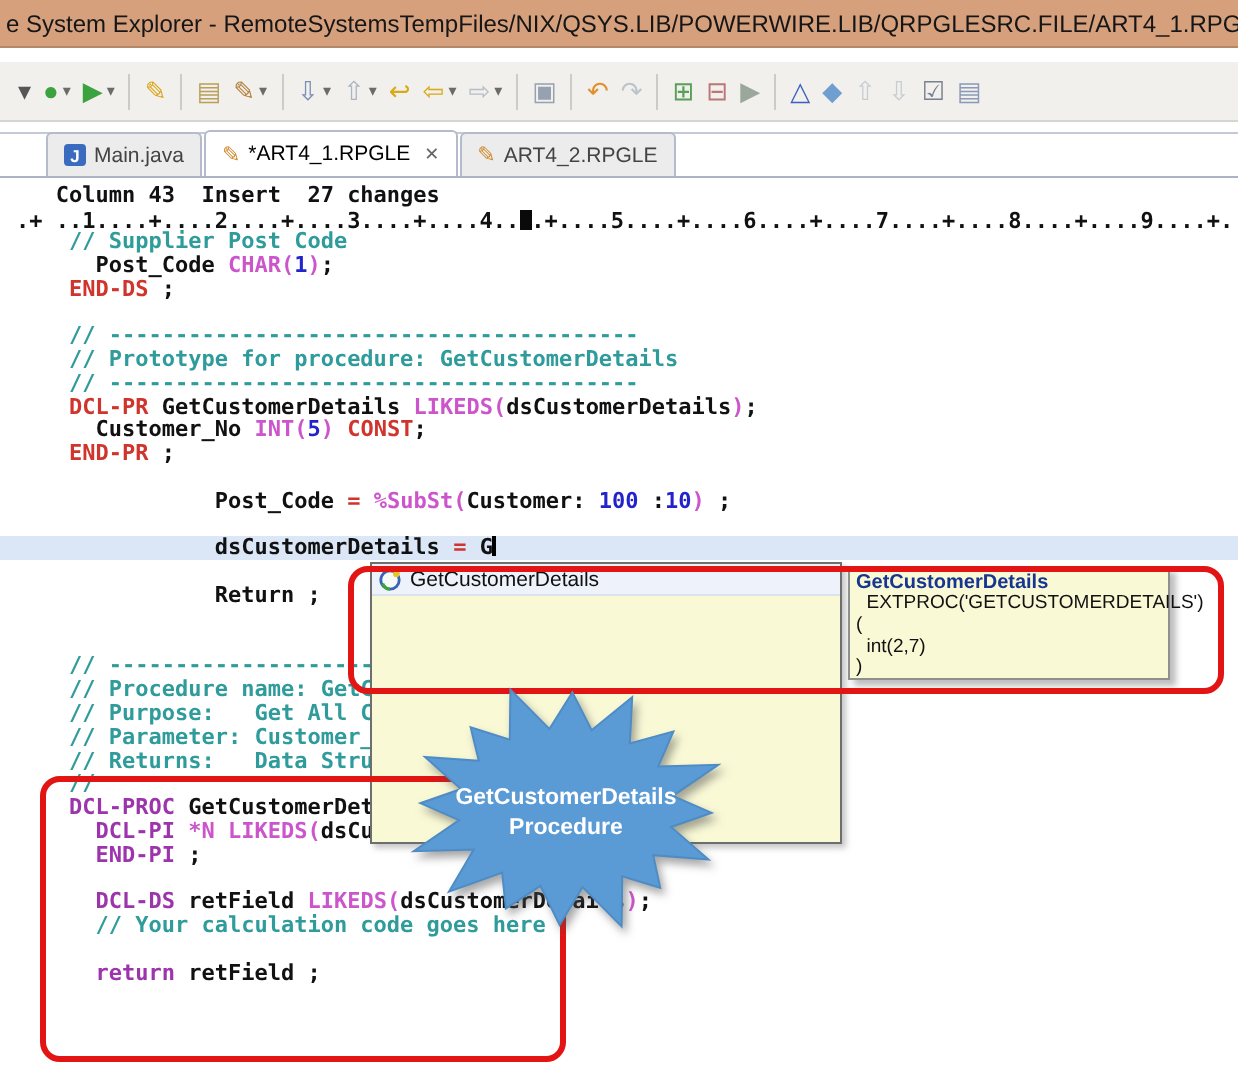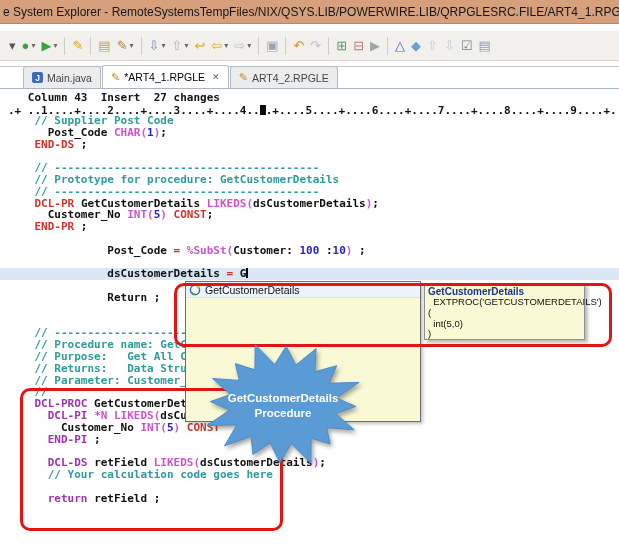--- a/index.html
+++ b/index.html
@@ -189,26 +189,25 @@
       <div class="cline"><span class="tok-t">               </span><span class="tok-b">Post_Code</span><span class="tok-t"> </span><span class="tok-o">=</span><span class="tok-t"> </span><span class="tok-k">%SubSt(</span><span class="tok-b">Customer</span><span class="tok-t">: </span><span class="tok-n">100</span><span class="tok-t"> :</span><span class="tok-n">10</span><span class="tok-k">)</span><span class="tok-t"> ;</span></div>
       <div class="cline"></div>
       <div class="cline hl"><span class="tok-t">               </span><span class="tok-b">dsCustomerDetails</span><span class="tok-t"> </span><span class="tok-o">=</span><span class="tok-t"> </span><span class="tok-b">G</span><span class="caret"></span></div>
       <div class="cline"></div>
       <div class="cline"><span class="tok-t">               </span><span class="tok-b">Return</span><span class="tok-t"> ;</span></div>
       <div class="cline"></div>
       <div class="cline"></div>
       <div class="cline"><span class="tok-c">    // ----------------------------------------</span></div>
       <div class="cline"><span class="tok-c">    // Procedure name: GetCusto</span></div>
       <div class="cline"><span class="tok-c">    // Purpose:   Get All C</span></div>
+      <div class="cline"><span class="tok-c">    // Parameter: Customer_</span></div>
       <div class="cline"><span class="tok-c">    // Returns:   Data Stru</span></div>
-      <div class="cline"><span class="tok-c">    // Parameter: Customer_</span></div>
       <div class="cline"><span class="tok-c">    //</span></div>
       <div class="cline"><span class="tok-t">    </span><span class="tok-p">DCL-PROC</span><span class="tok-t"> </span><span class="tok-b">GetCustomerDetails</span></div>
       <div class="cline"><span class="tok-t">      </span><span class="tok-p">DCL-PI</span><span class="tok-t"> </span><span class="tok-k">*N</span><span class="tok-t"> </span><span class="tok-k">LIKEDS(</span><span class="tok-b">dsCustome</span></div>
-      <div class="cline"><span class="tok-t">        </span><span class="tok-b">Customer_No</span><span class="tok-t"> </span><span class="tok-k">INT(</span><span class="tok-n">5</span><span class="tok-k">)</span><span class="tok-t"> </span><span class="tok-r">CONST</span></div>
       <div class="cline"><span class="tok-t">      </span><span class="tok-p">END-PI</span><span class="tok-t"> ;</span></div>
       <div class="cline"></div>
       <div class="cline"><span class="tok-t">      </span><span class="tok-p">DCL-DS</span><span class="tok-t"> </span><span class="tok-b">retField</span><span class="tok-t"> </span><span class="tok-k">LIKEDS(</span><span class="tok-b">dsCustomerDetails</span><span class="tok-k">)</span><span class="tok-t">;</span></div>
       <div class="cline"><span class="tok-c">      // Your calculation code goes here</span></div>
       <div class="cline"></div>
       <div class="cline"><span class="tok-t">      </span><span class="tok-p">return</span><span class="tok-t"> </span><span class="tok-b">retField</span><span class="tok-t"> ;</span></div>
     </div>
 </div>
 
 <div class="popup">
@@ -220,21 +219,21 @@
     </svg>
     <span>GetCustomerDetails</span>
   </div>
 </div>
 
 <div class="tooltip">
   <div class="ttitle">GetCustomerDetails</div>
   <div id="tooltip-lines">
       <div class="tline">  EXTPROC('GETCUSTOMERDETAILS')</div>
       <div class="tline">(</div>
-      <div class="tline">  int(5,0)</div>
+      <div class="tline">  int(2,7)</div>
       <div class="tline">)</div>
     </div>
 </div>
 
 <div class="annot" id="annot1"></div>
 <div class="annot" id="annot2"></div>
 
 <div class="callout">
   <svg width="170" height="132" viewBox="0 0 170 132">
     <polygon id="starpoly" points="161.1,44.4 138.4,59.9 157.8,68.4 137.5,75.5 156.2,91.8 128.6,89.6 132.1,105.9 113.1,100.2 112.8,125.2 93.3,105.5 81.8,124.5 72.2,104.9 54.9,116.3 53.1,98.3 26.5,107.8 38.9,86.8 8.9,87.6 31.6,72.1 12.2,63.6 32.5,56.5 14.5,40.5 41.4,42.4 37.3,25.6 56.9,31.8 57.2,6.8 76.7,26.5 88.2,8.1 97.8,27.1 118.1,10.6 116.9,33.7 138.7,27.7 131.1,45.2" fill="#5b9bd5" stroke="#4e8cc6"></polygon>

